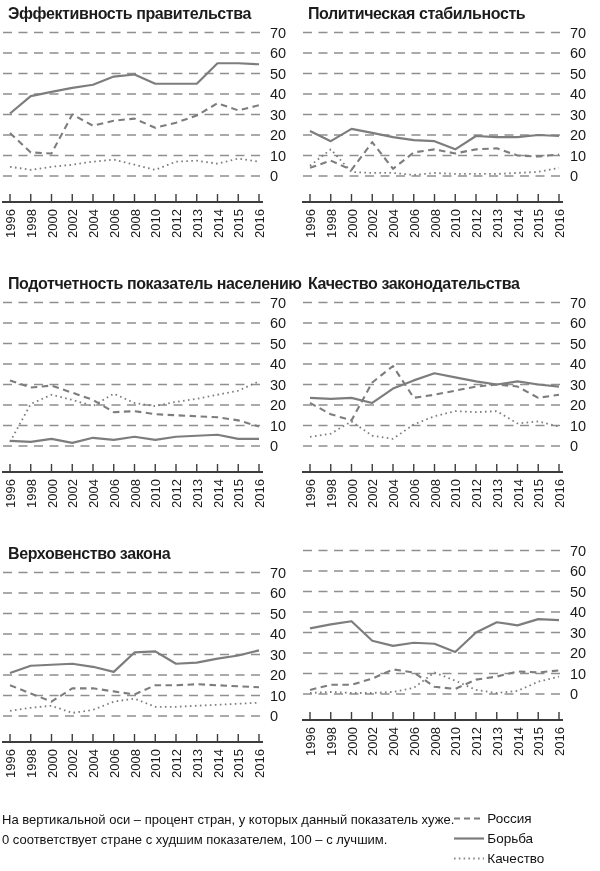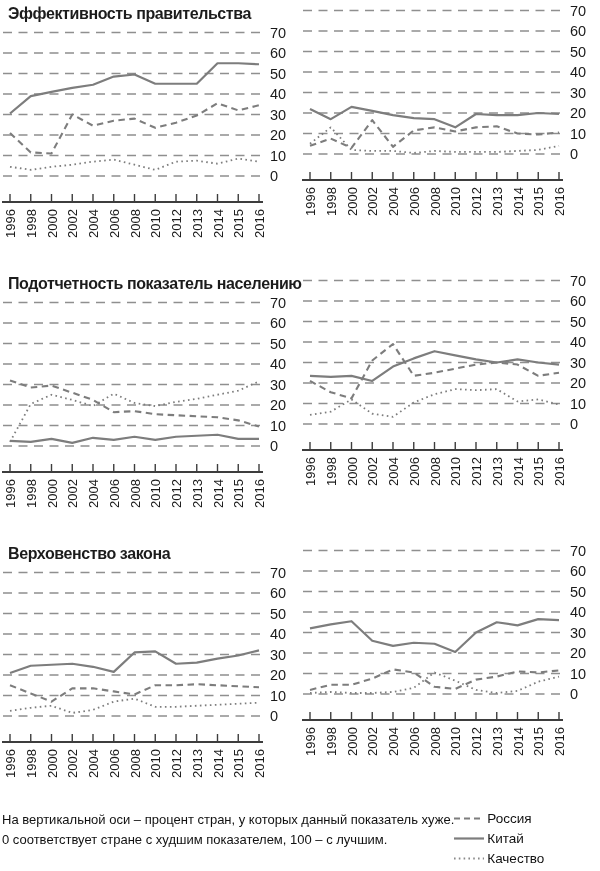--- a/index.html
+++ b/index.html
@@ -94,20 +94,21 @@
           <text x="243.25" y="185" transform="rotate(-90 243.25 185)" text-anchor="end" fill="#1a1a1a" font-size="13">2015</text>
           <line x1="259" y1="170" x2="259" y2="177.5" stroke="#3d3d3d" stroke-width="1.4"></line>
           <text x="264" y="185" transform="rotate(-90 264 185)" text-anchor="end" fill="#1a1a1a" font-size="13">2016</text>
           <polyline points="10,108.95 30.75,128.425 51.5,129.45 72.25,90.5 93,101.775 113.75,96.65 134.5,94.60000000000001 155.25,103.825 176,98.7 196.75,91.525 217.5,79.22500000000001 238.25,86.4 259,81.275" fill="none" stroke="#7d7d7d" stroke-width="2.1" stroke-linejoin="round" stroke-dasharray="6.5 4.5"></polyline>
           <polyline points="10,89.47500000000001 30.75,72.05000000000001 51.5,67.95 72.25,63.85000000000001 93,60.775000000000006 113.75,52.575 134.5,50.525000000000006 155.25,59.750000000000014 176,59.750000000000014 196.75,59.750000000000014 217.5,39.250000000000014 238.25,39.250000000000014 259,40.275000000000006" fill="none" stroke="#7d7d7d" stroke-width="2.2" stroke-linejoin="round"></polyline>
           <polyline points="10,142.775 30.75,145.85 51.5,142.775 72.25,140.725 93,137.65 113.75,135.6 134.5,140.725 155.25,145.85 176,137.65 196.75,136.625 217.5,139.7 238.25,134.575 259,137.65" fill="none" stroke="#7d7d7d" stroke-width="1.8" stroke-linejoin="round" stroke-dasharray="1.6 3.4"></polyline>
         </svg>
     </section>
 
     <section class="chart-cell">
+      <h3 class="chart-title">Политическая стабильность</h3>
       <svg class="plot" viewBox="0 0 300 220">
           <line x1="3" y1="152" x2="262" y2="152" stroke="#8f8f8f" stroke-width="1.4" stroke-dasharray="9 6.5"></line>
           <text x="270" y="157" fill="#1a1a1a" font-size="14.5">0</text>
           <line x1="3" y1="131.5" x2="262" y2="131.5" stroke="#8f8f8f" stroke-width="1.4" stroke-dasharray="9 6.5"></line>
           <text x="270" y="136.5" fill="#1a1a1a" font-size="14.5">10</text>
           <line x1="3" y1="111" x2="262" y2="111" stroke="#8f8f8f" stroke-width="1.4" stroke-dasharray="9 6.5"></line>
           <text x="270" y="116" fill="#1a1a1a" font-size="14.5">20</text>
           <line x1="3" y1="90.5" x2="262" y2="90.5" stroke="#8f8f8f" stroke-width="1.4" stroke-dasharray="9 6.5"></line>
           <text x="270" y="95.5" fill="#1a1a1a" font-size="14.5">30</text>
           <line x1="3" y1="70" x2="262" y2="70" stroke="#8f8f8f" stroke-width="1.4" stroke-dasharray="9 6.5"></line>
@@ -197,20 +198,21 @@
           <text x="243.25" y="185" transform="rotate(-90 243.25 185)" text-anchor="end" fill="#1a1a1a" font-size="13">2015</text>
           <line x1="259" y1="170" x2="259" y2="177.5" stroke="#3d3d3d" stroke-width="1.4"></line>
           <text x="264" y="185" transform="rotate(-90 264 185)" text-anchor="end" fill="#1a1a1a" font-size="13">2016</text>
           <polyline points="10,86.4 30.75,93.575 51.5,91.525 72.25,98.7 93,105.875 113.75,118.17500000000001 134.5,117.15 155.25,120.225 176,121.25 196.75,122.275 217.5,123.30000000000001 238.25,126.375 259,132.525" fill="none" stroke="#7d7d7d" stroke-width="2.1" stroke-linejoin="round" stroke-dasharray="6.5 4.5"></polyline>
           <polyline points="10,146.875 30.75,147.9 51.5,144.825 72.25,148.925 93,143.8 113.75,145.85 134.5,142.775 155.25,145.85 176,142.775 196.75,141.75 217.5,140.725 238.25,144.825 259,144.825" fill="none" stroke="#7d7d7d" stroke-width="2.2" stroke-linejoin="round"></polyline>
           <polyline points="10,147.9 30.75,109.975 51.5,100.75 72.25,105.875 93,112.025 113.75,99.725 134.5,108.95 155.25,112.025 176,107.92500000000001 196.75,104.85 217.5,100.75 238.25,96.65 259,87.42500000000001" fill="none" stroke="#7d7d7d" stroke-width="1.8" stroke-linejoin="round" stroke-dasharray="1.6 3.4"></polyline>
         </svg>
     </section>
 
     <section class="chart-cell">
+      <h3 class="chart-title">Качество законодательства</h3>
       <svg class="plot" viewBox="0 0 300 220">
           <line x1="3" y1="152" x2="262" y2="152" stroke="#8f8f8f" stroke-width="1.4" stroke-dasharray="9 6.5"></line>
           <text x="270" y="157" fill="#1a1a1a" font-size="14.5">0</text>
           <line x1="3" y1="131.5" x2="262" y2="131.5" stroke="#8f8f8f" stroke-width="1.4" stroke-dasharray="9 6.5"></line>
           <text x="270" y="136.5" fill="#1a1a1a" font-size="14.5">10</text>
           <line x1="3" y1="111" x2="262" y2="111" stroke="#8f8f8f" stroke-width="1.4" stroke-dasharray="9 6.5"></line>
           <text x="270" y="116" fill="#1a1a1a" font-size="14.5">20</text>
           <line x1="3" y1="90.5" x2="262" y2="90.5" stroke="#8f8f8f" stroke-width="1.4" stroke-dasharray="9 6.5"></line>
           <text x="270" y="95.5" fill="#1a1a1a" font-size="14.5">30</text>
           <line x1="3" y1="70" x2="262" y2="70" stroke="#8f8f8f" stroke-width="1.4" stroke-dasharray="9 6.5"></line>
@@ -368,21 +370,21 @@
       <div class="legend-item">
         <svg width="30" height="5">
           <line x1="0" y1="2.5" x2="30" y2="2.5" stroke="#7d7d7d" stroke-width="2" stroke-dasharray="6 4"></line>
         </svg>
         <span class="legend-label">Россия</span>
       </div>
       <div class="legend-item">
         <svg width="30" height="5">
           <line x1="0" y1="2.5" x2="30" y2="2.5" stroke="#7d7d7d" stroke-width="2.2"></line>
         </svg>
-        <span class="legend-label">Китай</span>
+        <span class="legend-label">Борьба</span>
       </div>
       <div class="legend-item">
         <svg width="30" height="5">
           <line x1="0" y1="2.5" x2="30" y2="2.5" stroke="#8a8a8a" stroke-width="2" stroke-dasharray="1.6 3.2"></line>
         </svg>
         <span class="legend-label">Качество</span>
       </div>
     </div>
   </div>
 </div>

